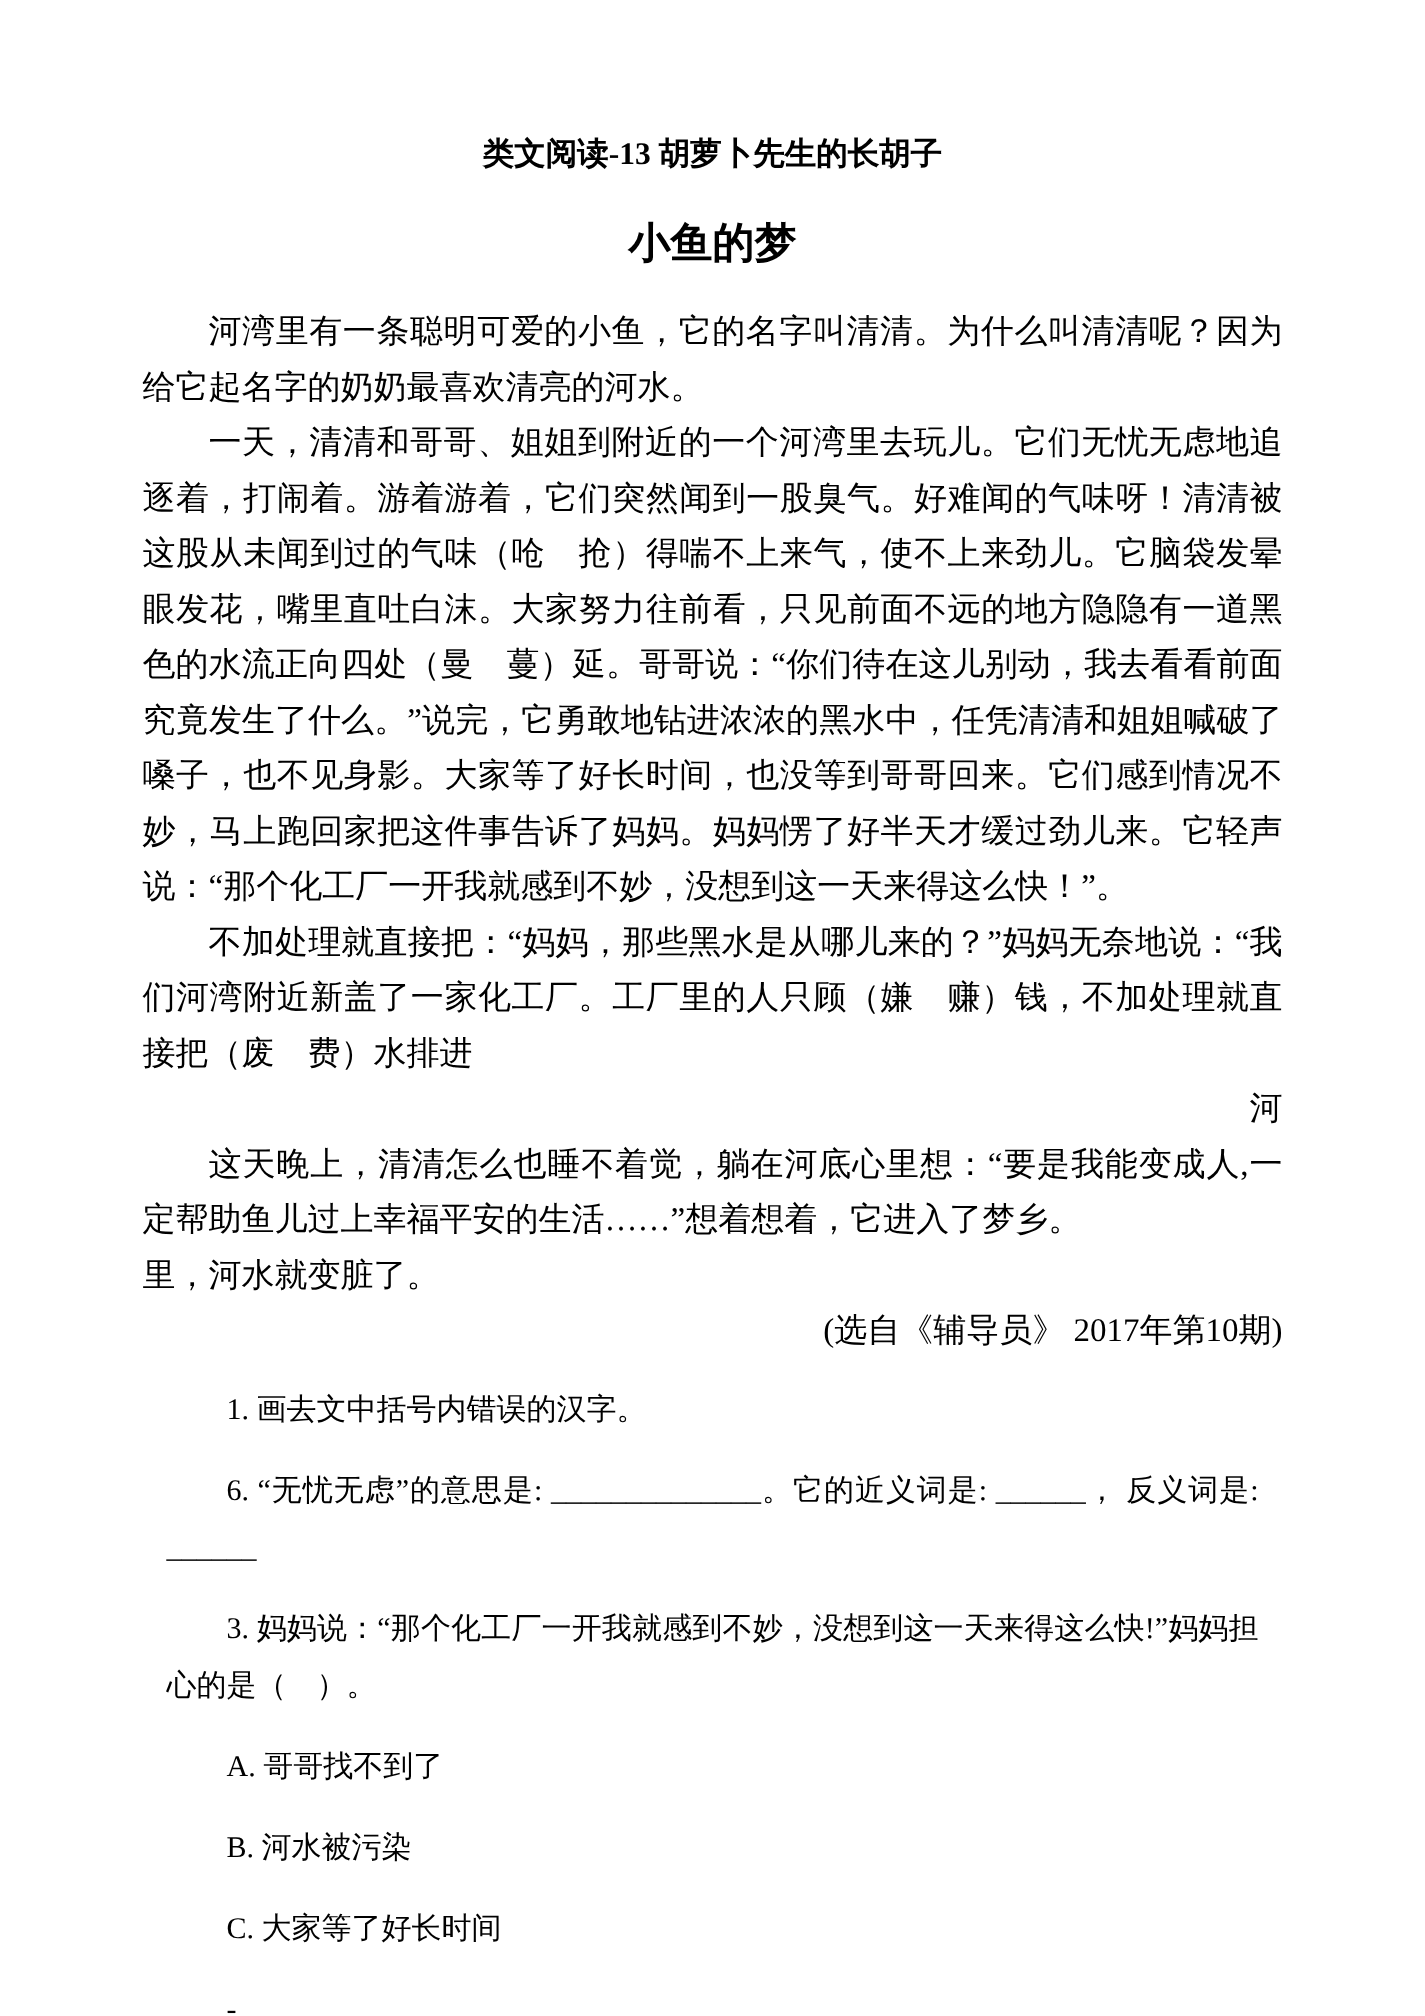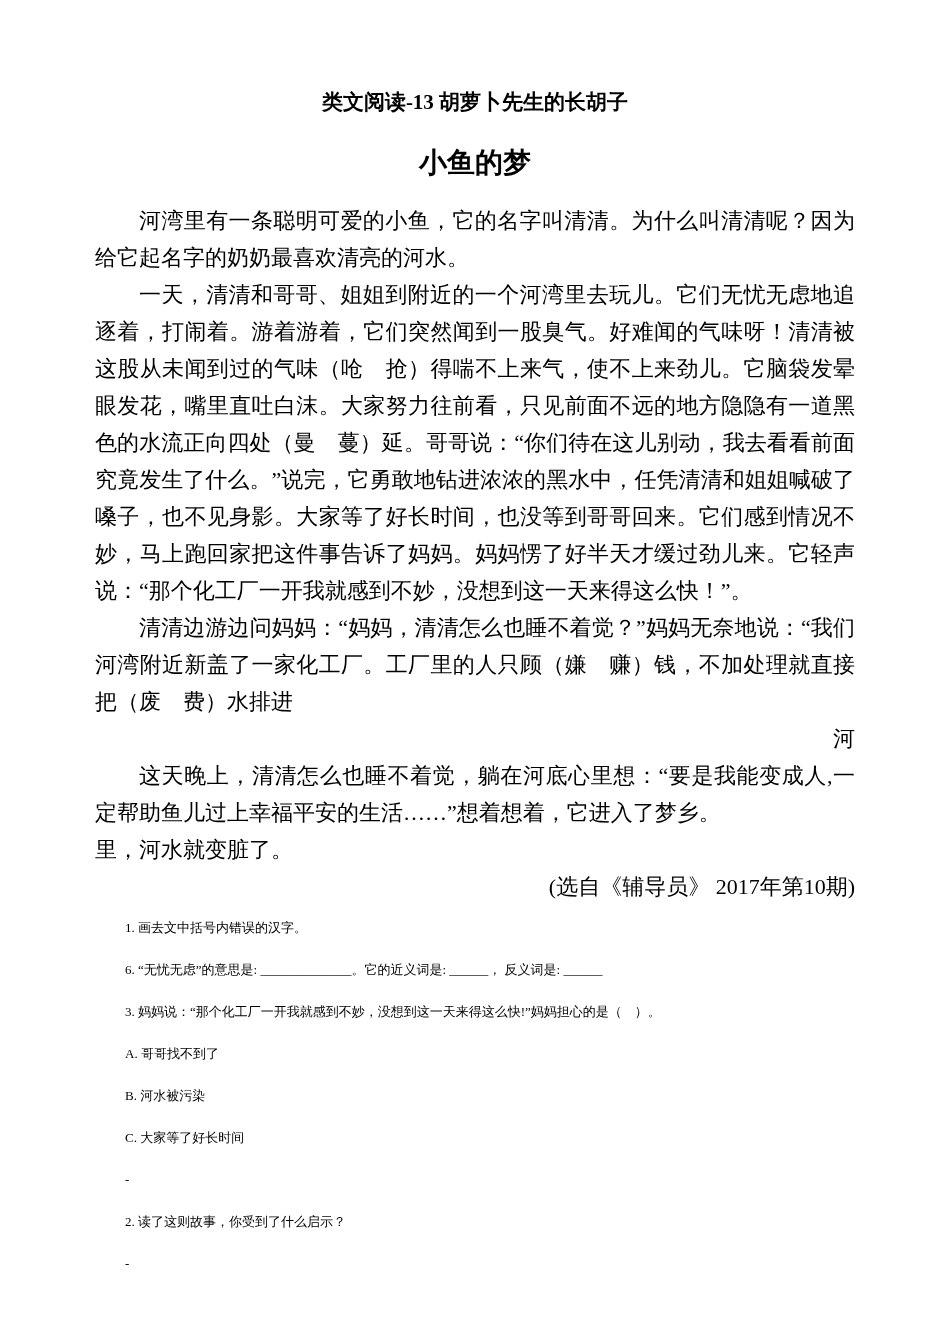--- a/index.html
+++ b/index.html
@@ -40,37 +40,37 @@
     margin: 0;
     text-align: justify;
   }
   .indent {
     text-indent: 2em;
   }
   .right {
     text-align: right;
   }
   .question {
-    font-size: 13px;
+    font-size: 20px;
     line-height: 38px;
-    margin: 4px;
+    margin: 16px;
     text-indent: 2em;
     text-align: justify;
   }
 </style>
 </head>
 <body>
 
 <div class="page">
   <div class="title">类文阅读-13 胡萝卜先生的长胡子</div>
   <div class="subtitle">小鱼的梦</div>
 
   <p class="para indent">河湾里有一条聪明可爱的小鱼，它的名字叫清清。为什么叫清清呢？因为给它起名字的奶奶最喜欢清亮的河水。</p>
   <p class="para indent">一天，清清和哥哥、姐姐到附近的一个河湾里去玩儿。它们无忧无虑地追逐着，打闹着。游着游着，它们突然闻到一股臭气。好难闻的气味呀！清清被这股从未闻到过的气味（呛　抢）得喘不上来气，使不上来劲儿。它脑袋发晕眼发花，嘴里直吐白沫。大家努力往前看，只见前面不远的地方隐隐有一道黑色的水流正向四处（曼　蔓）延。哥哥说：“你们待在这儿别动，我去看看前面究竟发生了什么。”说完，它勇敢地钻进浓浓的黑水中，任凭清清和姐姐喊破了嗓子，也不见身影。大家等了好长时间，也没等到哥哥回来。它们感到情况不妙，马上跑回家把这件事告诉了妈妈。妈妈愣了好半天才缓过劲儿来。它轻声说：“那个化工厂一开我就感到不妙，没想到这一天来得这么快！”。</p>
-  <p class="para indent">清清边游边问妈妈：“妈妈，清清怎么也睡不着觉？”妈妈无奈地说：“我们河湾附近新盖了一家化工厂。工厂里的人只顾（嫌　赚）钱，不加处理就直接把（废　费）水排进</p>
+  <p class="para indent">不加处理就直接把：“妈妈，那些黑水是从哪儿来的？”妈妈无奈地说：“我们河湾附近新盖了一家化工厂。工厂里的人只顾（嫌　赚）钱，不加处理就直接把（废　费）水排进</p>
   <p class="para right">河</p>
   <p class="para indent">这天晚上，清清怎么也睡不着觉，躺在河底心里想：“要是我能变成人,一定帮助鱼儿过上幸福平安的生活……”想着想着，它进入了梦乡。</p>
   <p class="para">里，河水就变脏了。</p>
 
   <p class="para right">(选自《辅导员》 2017年第10期)</p>
 
   <p class="question">1. 画去文中括号内错误的汉字。</p>
   <p class="question">6. “无忧无虑”的意思是: ______________。它的近义词是: ______， 反义词是: ______</p>
   <p class="question">3. 妈妈说：“那个化工厂一开我就感到不妙，没想到这一天来得这么快!”妈妈担心的是（　）。</p>
   <p class="question">A. 哥哥找不到了</p>

